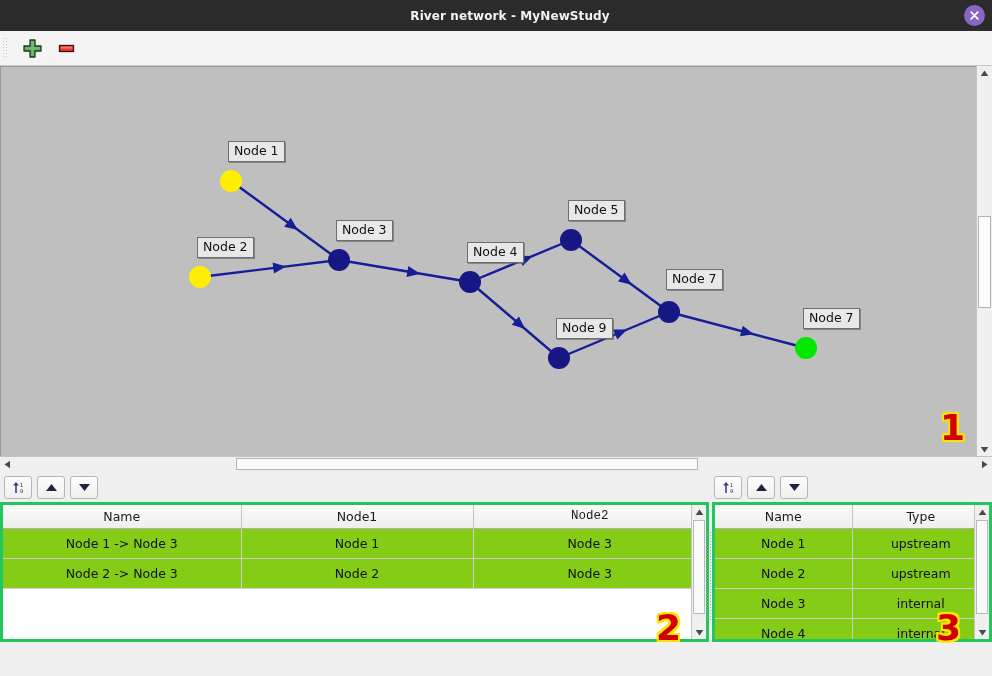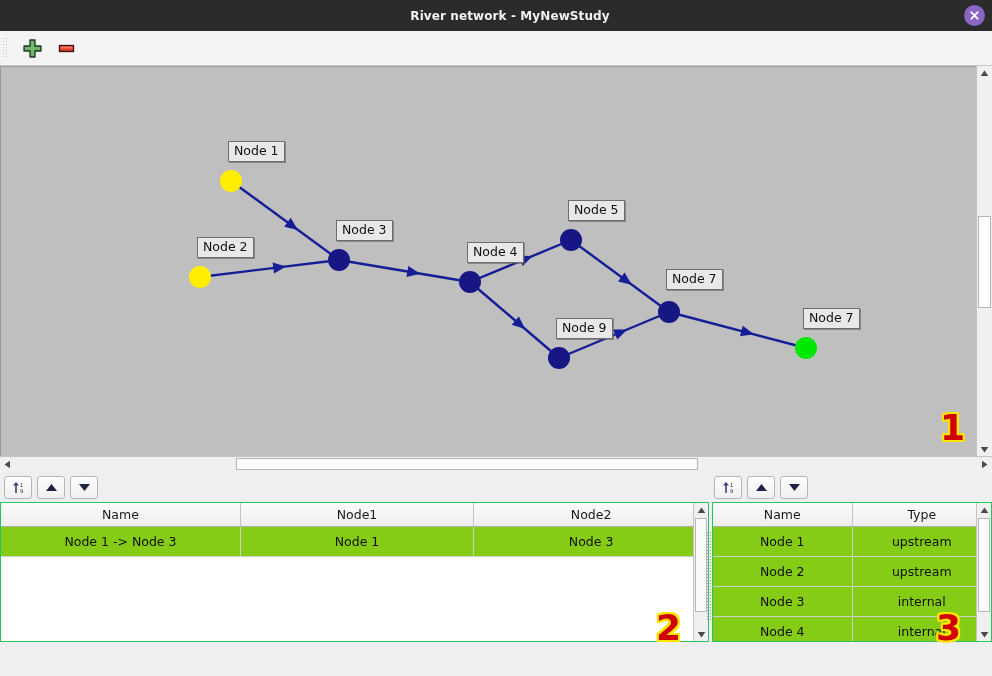--- a/index.html
+++ b/index.html
@@ -124,21 +124,21 @@
     background: linear-gradient(#fdfdfd, #f0f0f0);
     border: 1px solid #b6b6b6;
     border-radius: 3px;
     display: flex; align-items: center; justify-content: center;
     cursor: pointer;
   }
 
   .tbl-wrap {
     position: absolute;
     background: #ffffff;
-    border: 1px solid #22c55e;
+    border: 3px solid #22c55e;
     overflow: hidden;
   }
   table.grid {
     border-collapse: collapse;
     table-layout: fixed;
     width: 100%;
     font-size: 12.5px;
     color: #111;
   }
   table.grid th {
@@ -308,27 +308,32 @@
     <table class="grid" id="reaches-grid">
       <colgroup>
           <col style="width:235px">
           <col style="width:229px">
           <col style="width:230px">
         </colgroup>
       <thead>
           <tr>
             <th>Name</th>
             <th>Node1</th>
-            <th style="border-right: none;">Node2</th>
+            <th style="border-right: none; font-family: Liberation Mono, monospace;">Node2</th>
           </tr>
         </thead>
       <tbody>
           <tr>
             <td>Node 1 -&gt; Node 3</td>
             <td>Node 1</td>
+            <td style="border-right: none;">Node 3</td>
+          </tr>
+          <tr>
+            <td>Node 2 -&gt; Node 3</td>
+            <td>Node 2</td>
             <td style="border-right: none;">Node 3</td>
           </tr>
         </tbody>
     </table>
     <div class="tbl-vscroll">
       <div class="arrowbox" style="top:0;">
         <svg width="9" height="7" viewBox="0 0 9 7">
             <path d="M4.5,0.5 L8.3,6 L0.7,6 Z" fill="#4a4a4a"></path>
           </svg>
       </div>

